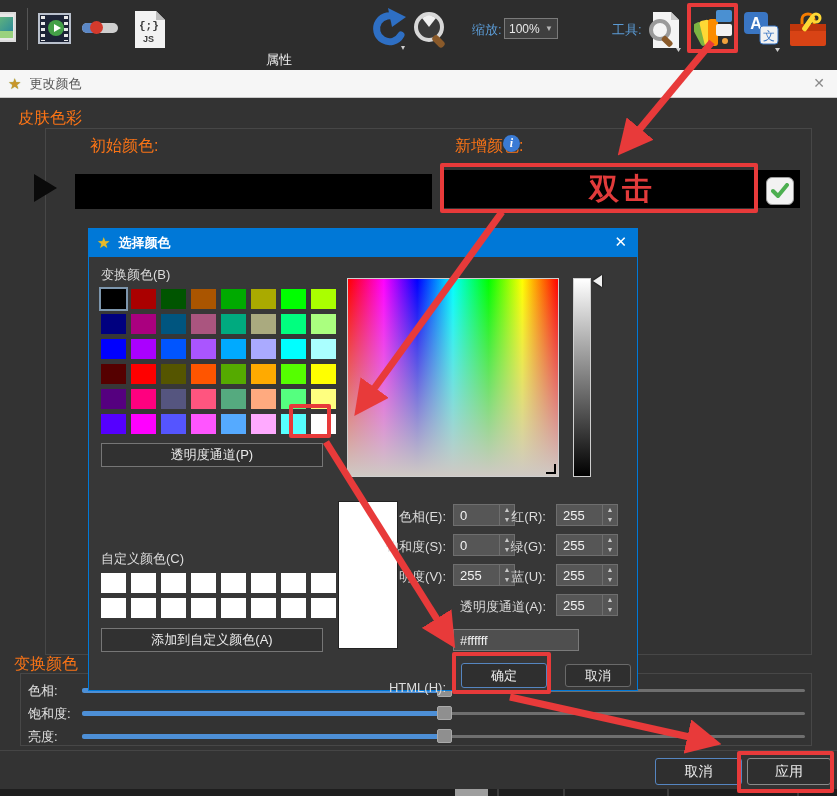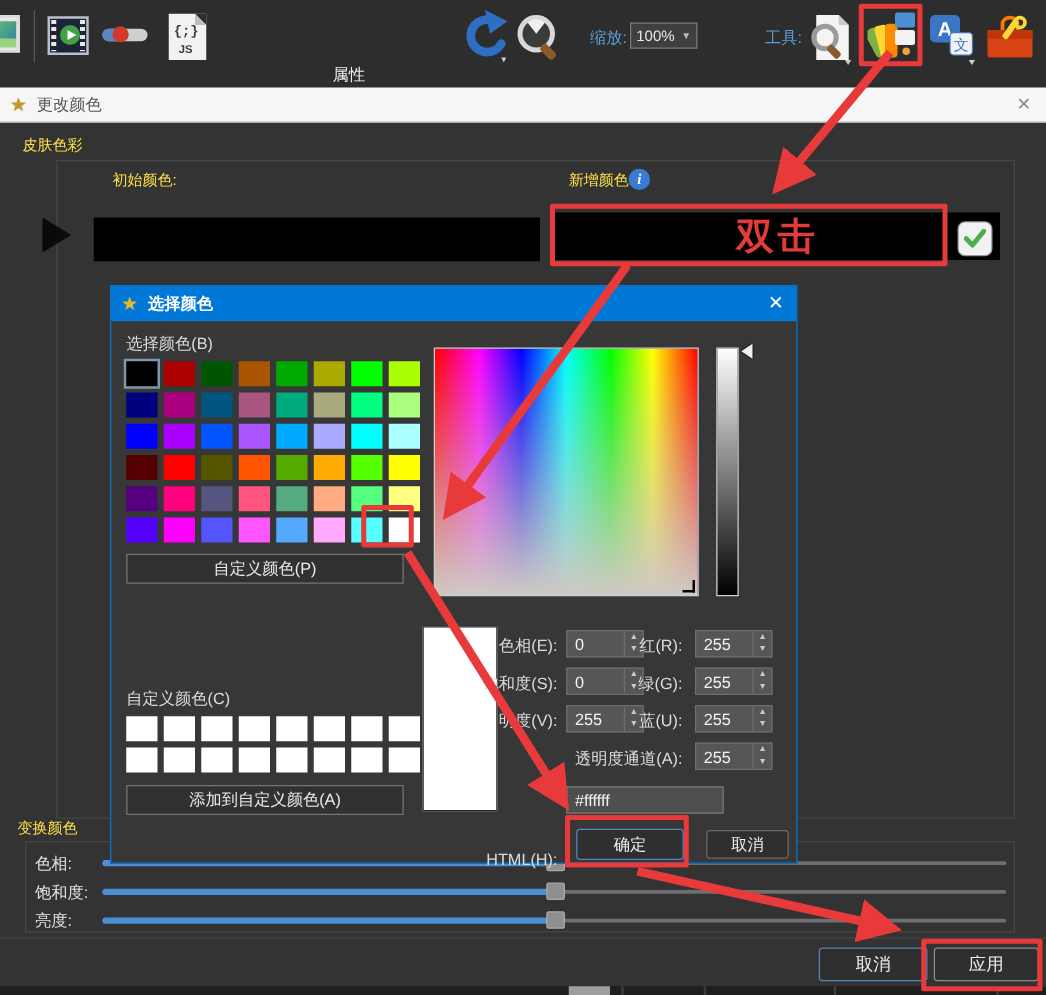--- a/index.html
+++ b/index.html
@@ -15,21 +15,21 @@
   .dd-arrow { color:#b5b5b5; font-size:8px; }
 
   
   .icon { position:absolute; }
 
   
   #main-dialog { left:0; top:70px; width:837px; height:719px; background:#333333; z-index:5; }
   #main-titlebar { left:0; top:0; width:837px; height:28px; background:#f6f6f6; border-bottom:1px solid #c9c9c9; display:flex; align-items:center; }
   #main-title { color:#555; font-size:13px; margin-left:8px; }
   #main-close { position:absolute; right:12px; top:5px; color:#8a8a8a; font-size:14px; cursor:default; }
-  .section-label { color:#fde047; font-size:12px; }
+  .section-label { color:#f97316; font-size:16px; }
   .groupbox { border:1px solid #474747; }
   .black-bar { background:#000; }
   .play-tri { width:0; height:0; border-left:23px solid #0a0a0a; border-top:14px solid transparent; border-bottom:14px solid transparent; }
   #dbl-click-text { color:#e23b3b; font-size:30px; font-weight:bold; letter-spacing:3px; }
   #new-color-check { left:766px; top:107px; width:28px; height:28px; background:#f2f2f2; border:1px solid #9a9a9a; border-radius:6px; display:flex; align-items:center; justify-content:center; }
   #info-icon { left:503px; top:65px; width:17px; height:17px; border-radius:50%; background:#3a7bd5; color:#fff; font-size:12px; font-weight:bold; font-family:"Liberation Serif",serif; font-style:italic; display:flex; align-items:center; justify-content:center; }
 
   
   .slider-row { left:0; width:837px; height:16px; position:absolute; }
   .slider-label { position:absolute; left:28px; top:0; color:#e2e2e2; font-size:13px; }
@@ -224,21 +224,21 @@
   <div class="strip-seg" style="left:797px;width:2px;background:#3c3c3c;"></div>
 </div>
 
 <div id="picker" class="abs">
   <div id="picker-titlebar" class="abs">
     <span class="star-ico">★</span>
     <span id="picker-title">选择颜色</span>
     <span id="picker-close">✕</span>
   </div>
 
-  <span class="picker-label" style="left:12px;top:37px;">选择颜色(B)</span>
+  <span class="picker-label" style="left:12px;top:37px;">变换颜色(B)</span>
   <div id="basic-colors-grid">
       <div class="swatch selected" style="background: rgb(0, 0, 0);"></div>
       <div class="swatch" style="background: rgb(170, 0, 0);"></div>
       <div class="swatch" style="background: rgb(0, 85, 0);"></div>
       <div class="swatch" style="background: rgb(170, 85, 0);"></div>
       <div class="swatch" style="background: rgb(0, 170, 0);"></div>
       <div class="swatch" style="background: rgb(170, 170, 0);"></div>
       <div class="swatch" style="background: rgb(0, 255, 0);"></div>
       <div class="swatch" style="background: rgb(170, 255, 0);"></div>
       <div class="swatch" style="background: rgb(0, 0, 127);"></div>
@@ -275,21 +275,21 @@
       <div class="swatch" style="background: rgb(255, 255, 127);"></div>
       <div class="swatch" style="background: rgb(85, 0, 255);"></div>
       <div class="swatch" style="background: rgb(255, 0, 255);"></div>
       <div class="swatch" style="background: rgb(85, 85, 255);"></div>
       <div class="swatch" style="background: rgb(255, 85, 255);"></div>
       <div class="swatch" style="background: rgb(85, 170, 255);"></div>
       <div class="swatch" style="background: rgb(255, 170, 255);"></div>
       <div class="swatch" style="background: rgb(85, 255, 255);"></div>
       <div class="swatch" style="background: rgb(255, 255, 255);"></div>
     </div>
-  <div class="picker-btn" style="top:214px;">自定义颜色(P)</div>
+  <div class="picker-btn" style="top:214px;">透明度通道(P)</div>
 
   <span class="picker-label" style="left:12px;top:321px;">自定义颜色(C)</span>
   <div id="custom-colors-grid">
       <div class="swatch" style="background: rgb(255, 255, 255);"></div>
       <div class="swatch" style="background: rgb(255, 255, 255);"></div>
       <div class="swatch" style="background: rgb(255, 255, 255);"></div>
       <div class="swatch" style="background: rgb(255, 255, 255);"></div>
       <div class="swatch" style="background: rgb(255, 255, 255);"></div>
       <div class="swatch" style="background: rgb(255, 255, 255);"></div>
       <div class="swatch" style="background: rgb(255, 255, 255);"></div>

